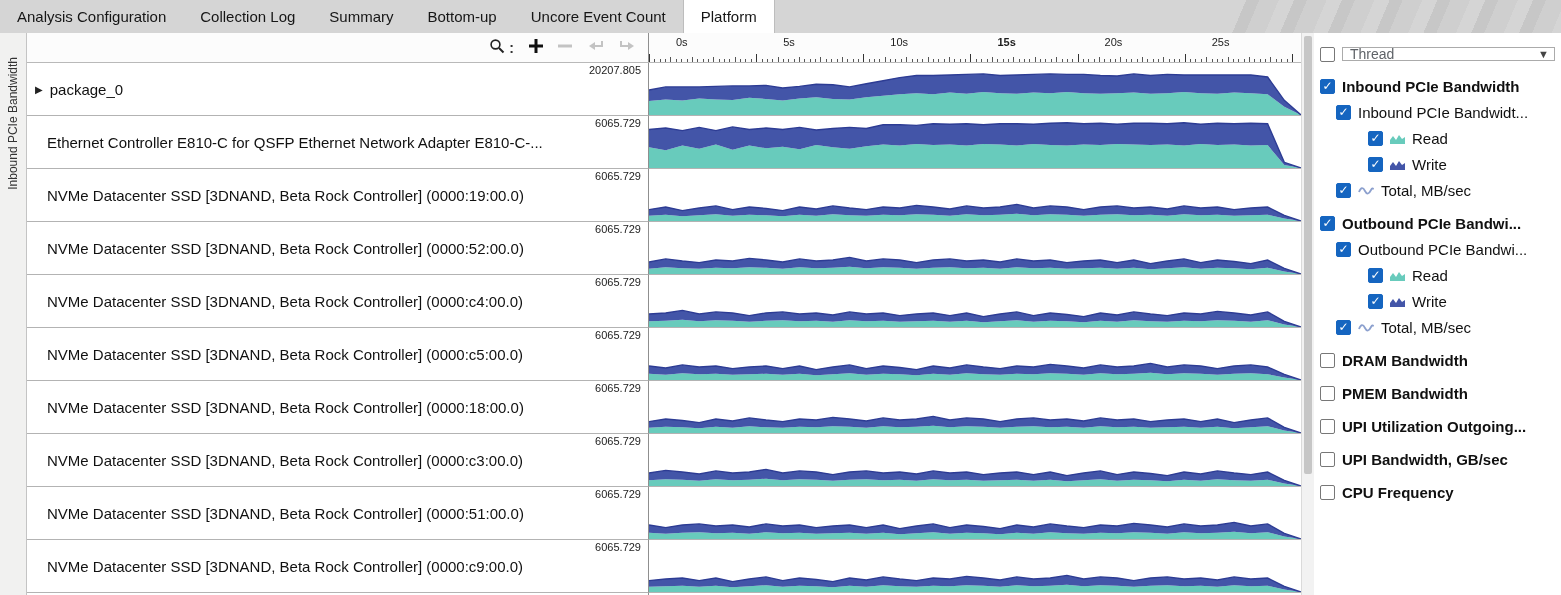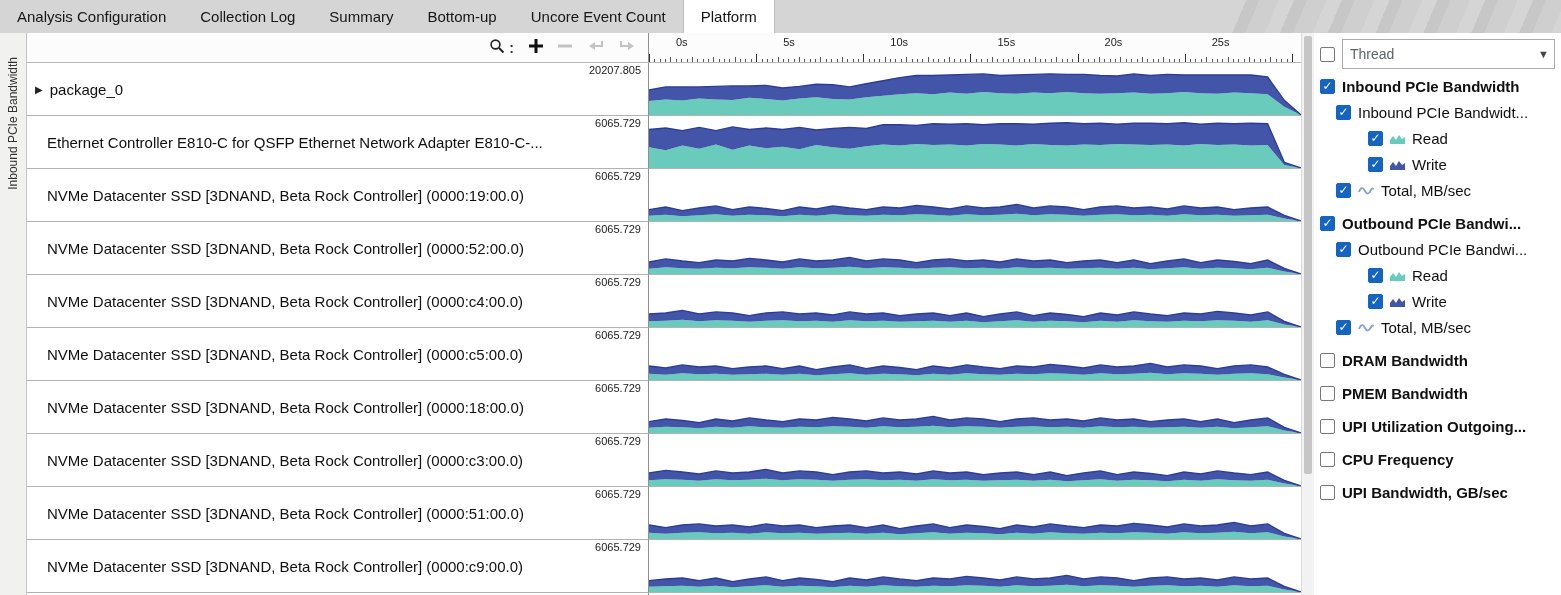--- a/index.html
+++ b/index.html
@@ -49,21 +49,21 @@
                 border-left:1px solid #8f8f8f; background:#fff; }
   .chart-cell svg { position:absolute; left:0; bottom:0; display:block; }
 
   
   .vscroll { width:13px; flex:none; background:#f2f2f2; border-left:1px solid #dadada; position:relative; }
   .vscroll .thumb { position:absolute; left:2px; right:2px; top:3px; height:438px; background:#c6c6c6; border-radius:2px; }
 
   
   .panel { flex:1; background:#fff; padding:0 4px 0 6px; overflow:hidden; }
   .panel-top { display:flex; align-items:center; height:22px; margin:10px 2px 8px 0; }
-  .select { flex:1; height:30px; margin-left:7px; border:1px solid #ababab; background:#fff; display:flex;
+  .select { flex:1; height:14px; margin-left:7px; border:1px solid #ababab; background:#fff; display:flex;
             align-items:center; justify-content:space-between; padding:0 5px 0 7px; font-size:14px; color:#5f6368; }
   .select .chev { font-size:11px; color:#444; }
   .pitem { display:flex; align-items:center; height:26px; overflow:hidden; }
   .pitem.group { margin-top:7px; }
   .ind1 { padding-left:16px; }
   .ind2 { padding-left:48px; }
   .plabel { margin-left:7px; font-size:15px; color:#101010; white-space:nowrap; overflow:hidden; }
   .plabel.bold { font-weight:bold; }
   .licon { display:inline-flex; margin-left:7px; flex:none; }
 
@@ -239,21 +239,21 @@
             <div class="tick" style="left: 610.75px;"></div>
             <div class="tick" style="left: 616.11px;"></div>
             <div class="tick mid" style="left: 621.47px;"></div>
             <div class="tick" style="left: 626.83px;"></div>
             <div class="tick" style="left: 632.18px;"></div>
             <div class="tick" style="left: 637.54px;"></div>
             <div class="tick major" style="left: 642.9px;"></div>
             <span class="tlabel" style="left: 3px;">0s</span>
             <span class="tlabel" style="left: 110.15px;">5s</span>
             <span class="tlabel" style="left: 217.3px;">10s</span>
-            <span class="tlabel" style="left: 324.45px;">15s</span>
+            <span class="tlabel" style="left: 324.45px; font-weight: bold;">15s</span>
             <span class="tlabel" style="left: 431.6px;">20s</span>
             <span class="tlabel" style="left: 538.75px;">25s</span>
             <span class="tlabel" style="left: 631px;">30s</span>
           </div>
       </div>
       <div class="rows" id="rows">
           <div class="row">
             <div class="label-cell">
               <span class="row-val">20207.805</span>
               <div class="row-name root">
@@ -512,23 +512,23 @@
           <div class="pitem group">
             <span class="cb"></span>
             <span class="plabel bold">PMEM Bandwidth</span>
           </div>
           <div class="pitem group">
             <span class="cb"></span>
             <span class="plabel bold">UPI Utilization Outgoing...</span>
           </div>
           <div class="pitem group">
             <span class="cb"></span>
+            <span class="plabel bold">UPI Bandwidth, GB/sec</span>
+          </div>
+          <div class="pitem group">
+            <span class="cb"></span>
             <span class="plabel bold">CPU Frequency</span>
-          </div>
-          <div class="pitem group">
-            <span class="cb"></span>
-            <span class="plabel bold">UPI Bandwidth, GB/sec</span>
           </div>
         </div>
     </div>
 
   </div>
 </div>
 
 </body></html>

